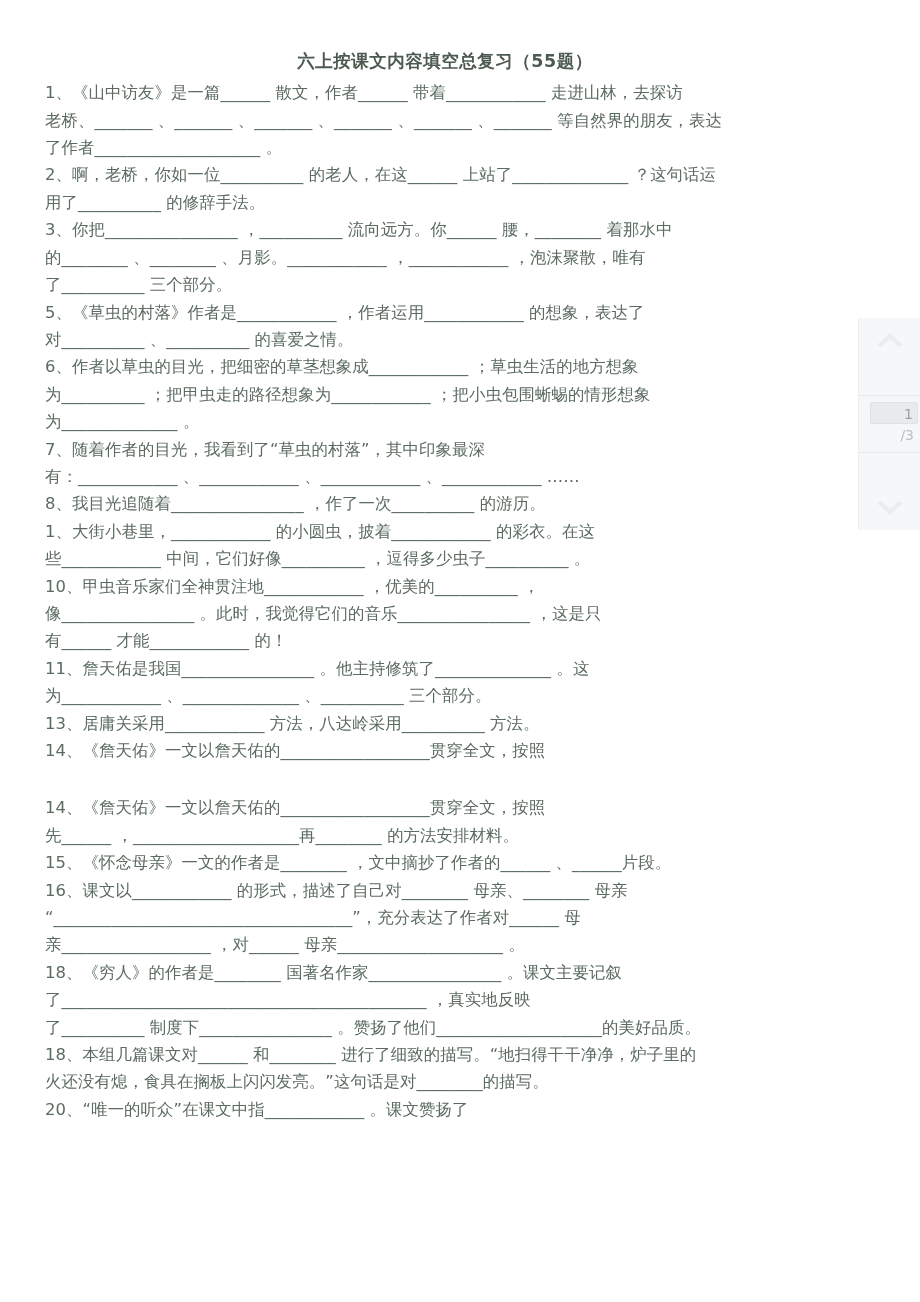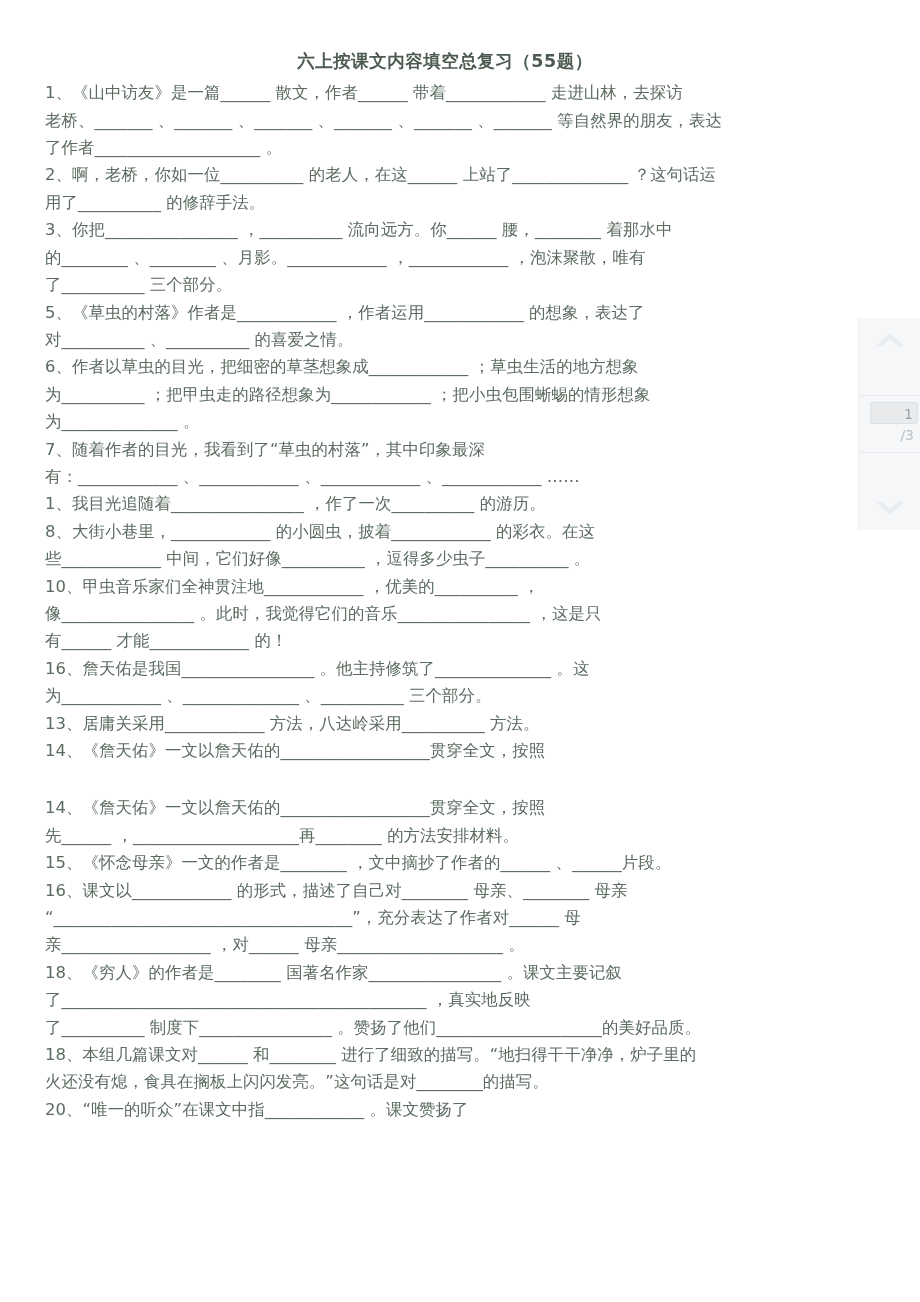--- a/index.html
+++ b/index.html
@@ -133,27 +133,27 @@
       <span class="ln">3、你把________________ ，__________ 流向远方。你______ 腰，________ 着那水中</span>
       <span class="ln">的________ 、________ 、月影。____________ ，____________ ，泡沫聚散，唯有</span>
       <span class="ln">了__________ 三个部分。</span>
       <span class="ln">5、《草虫的村落》作者是____________ ，作者运用____________ 的想象，表达了</span>
       <span class="ln">对__________ 、__________ 的喜爱之情。</span>
       <span class="ln">6、作者以草虫的目光，把细密的草茎想象成____________ ；草虫生活的地方想象</span>
       <span class="ln">为__________ ；把甲虫走的路径想象为____________ ；把小虫包围蜥蜴的情形想象</span>
       <span class="ln">为______________ 。</span>
       <span class="ln">7、随着作者的目光，我看到了“草虫的村落”，其中印象最深</span>
       <span class="ln">有：____________ 、____________ 、____________ 、____________ ……</span>
-      <span class="ln">1、我目光追随着________________ ，作了一次__________ 的游历。</span>
-      <span class="ln">8、大街小巷里，____________ 的小圆虫，披着____________ 的彩衣。在这</span>
+      <span class="ln">8、我目光追随着________________ ，作了一次__________ 的游历。</span>
+      <span class="ln">1、大街小巷里，____________ 的小圆虫，披着____________ 的彩衣。在这</span>
       <span class="ln">些____________ 中间，它们好像__________ ，逗得多少虫子__________ 。</span>
       <span class="ln">10、甲虫音乐家们全神贯注地____________ ，优美的__________ ，</span>
       <span class="ln">像________________ 。此时，我觉得它们的音乐________________ ，这是只</span>
       <span class="ln">有______ 才能____________ 的！</span>
-      <span class="ln">16、詹天佑是我国________________ 。他主持修筑了______________ 。这</span>
+      <span class="ln">11、詹天佑是我国________________ 。他主持修筑了______________ 。这</span>
       <span class="ln">为____________ 、______________ 、__________ 三个部分。</span>
       <span class="ln">13、居庸关采用____________ 方法，八达岭采用__________ 方法。</span>
       <span class="ln">14、《詹天佑》一文以詹天佑的__________________贯穿全文，按照</span>
       <span class="spacer-gap"></span>
       <span class="ln">14、《詹天佑》一文以詹天佑的__________________贯穿全文，按照</span>
       <span class="ln">先______ ，____________________再________ 的方法安排材料。</span>
       <span class="ln">15、《怀念母亲》一文的作者是________ ，文中摘抄了作者的______ 、______片段。</span>
       <span class="ln">16、课文以____________ 的形式，描述了自己对________ 母亲、________ 母亲</span>
       <span class="ln">“____________________________________”，充分表达了作者对______ 母</span>
       <span class="ln">亲__________________ ，对______ 母亲____________________ 。</span>

